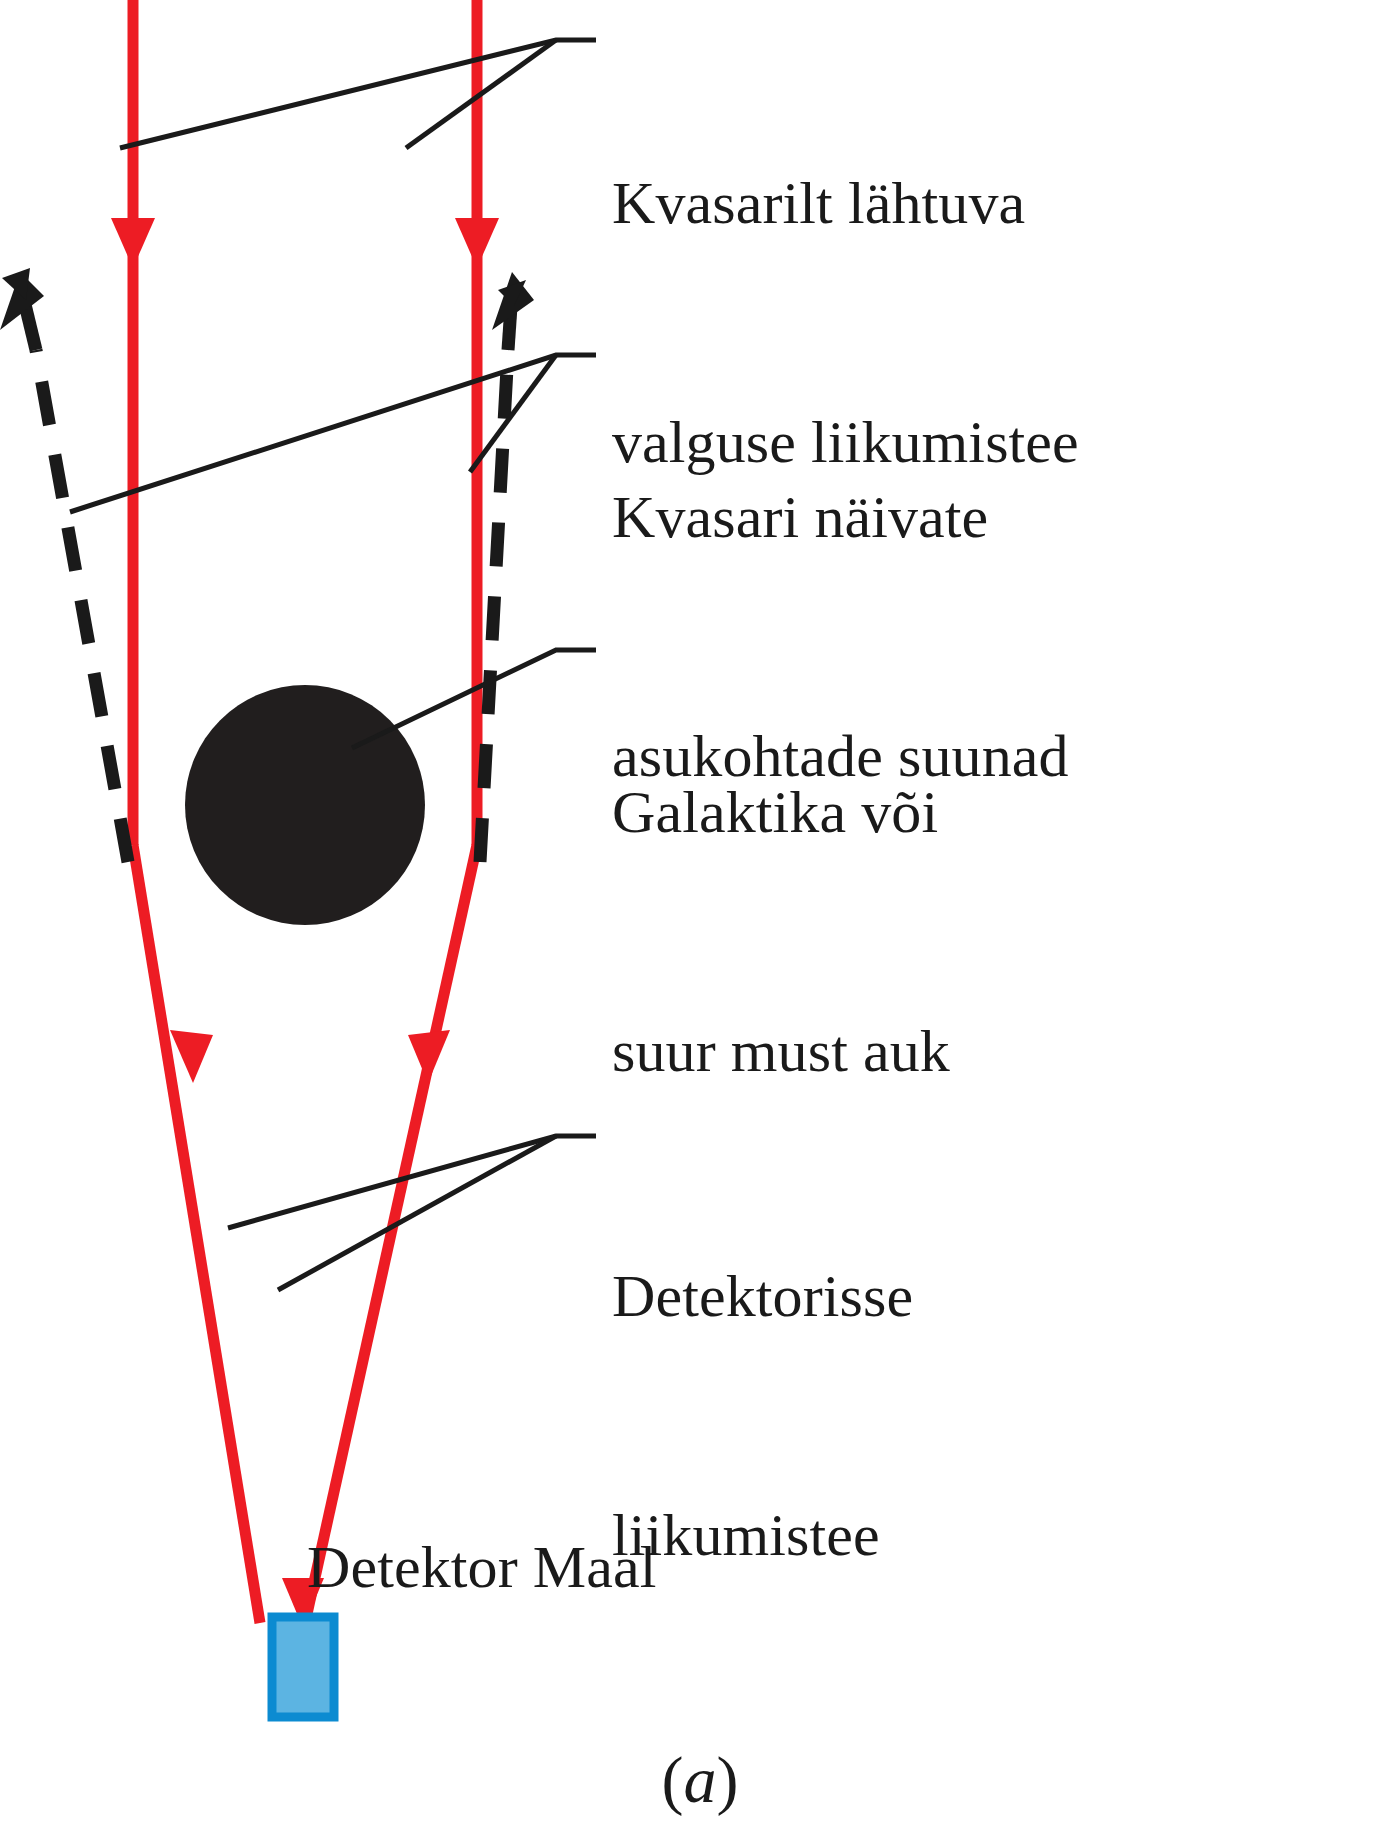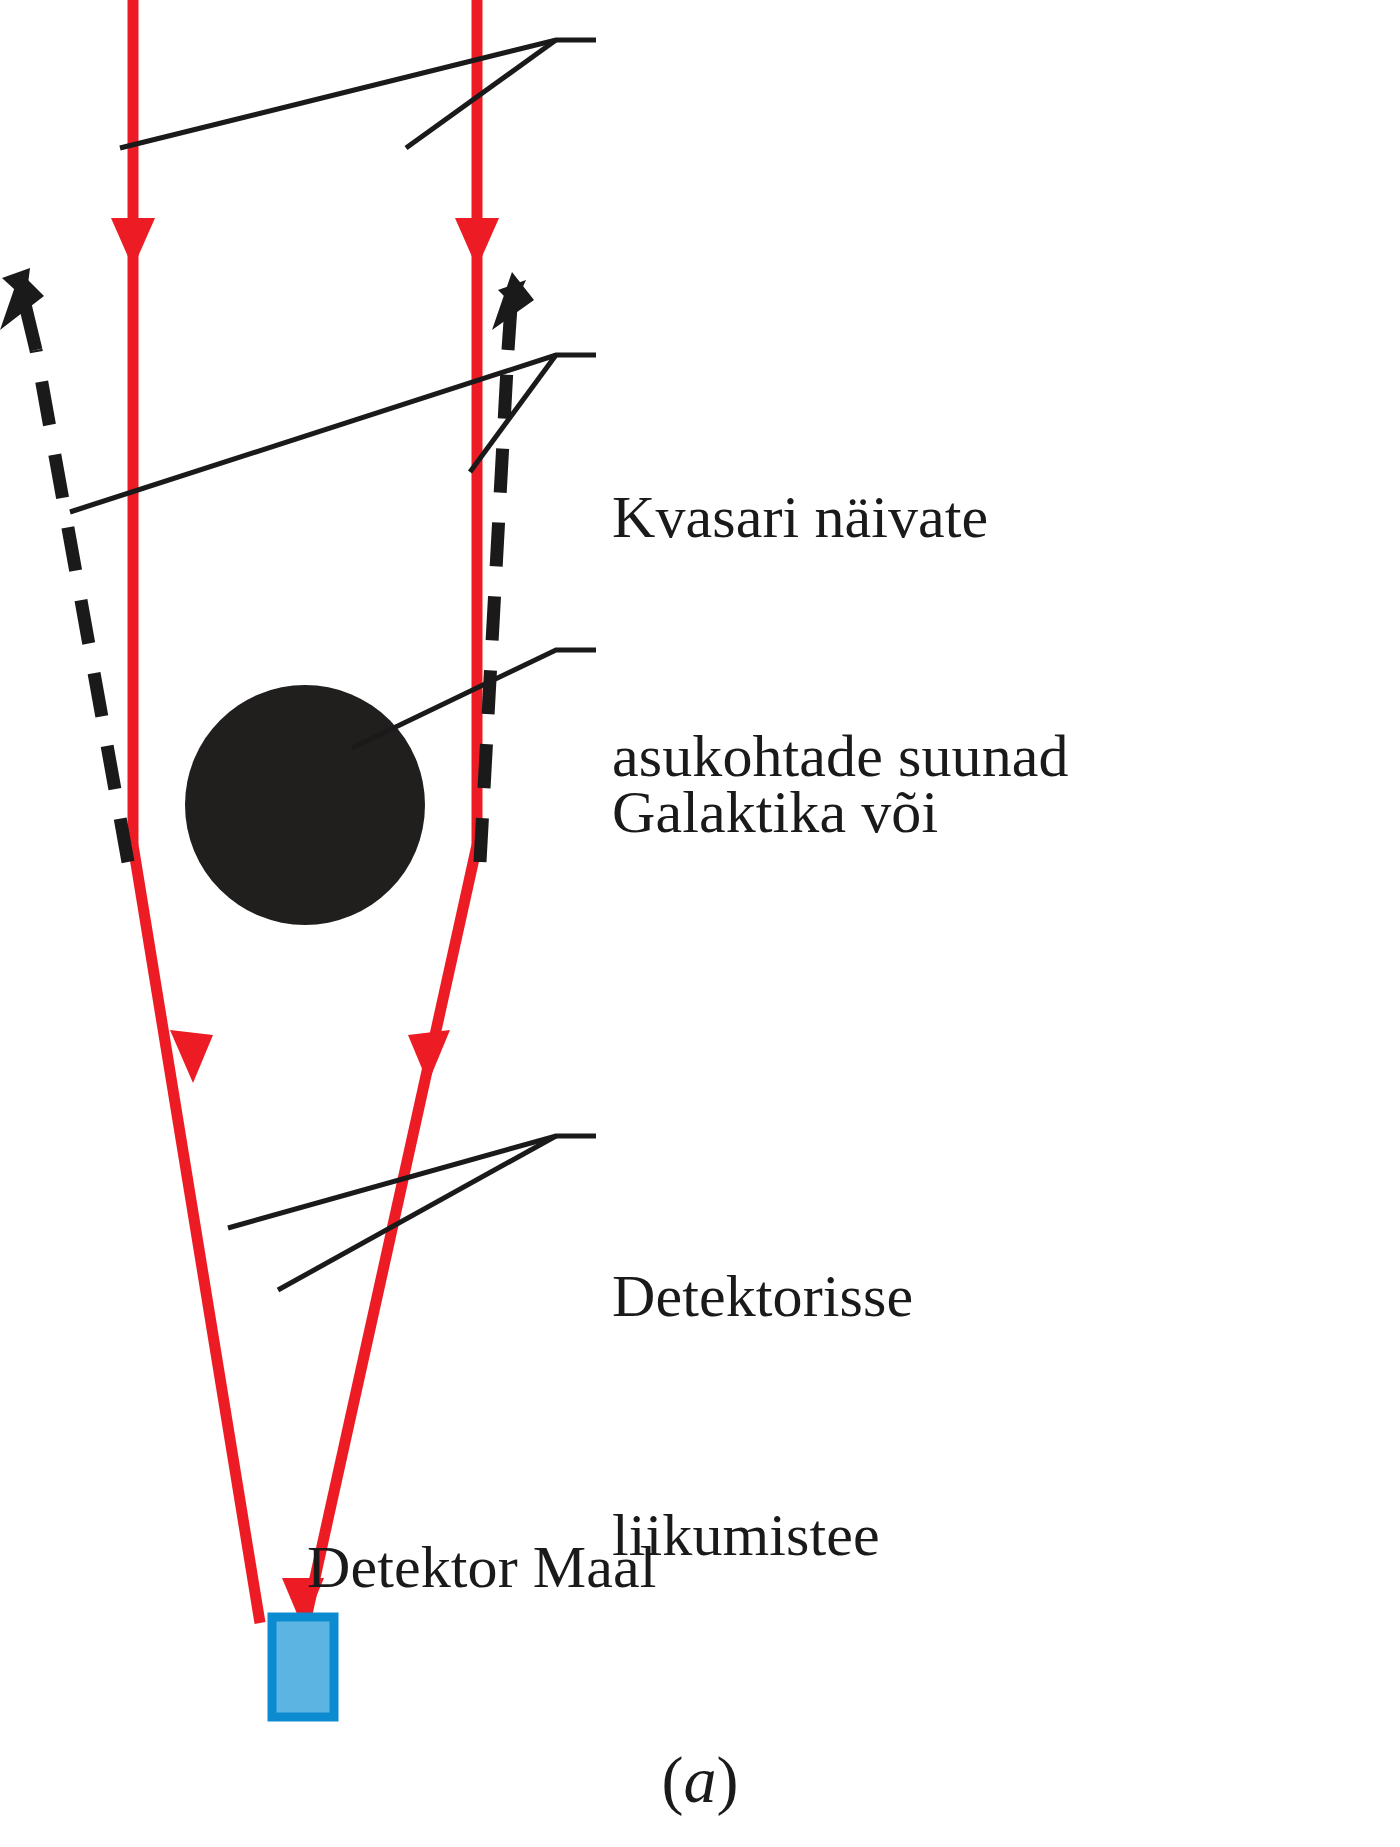--- a/index.html
+++ b/index.html
@@ -116,28 +116,33 @@
       <path d="M 596 650 L 556 650 L 352 748"></path>
 
       <path d="M 596 1136 L 556 1136 L 228 1228"></path>
       <path d="M 556 1136 L 278 1290"></path>
     </g>
 
     <rect x="272" y="1617" width="62" height="100" fill="#5CB4E2" stroke="#0C8BD1" stroke-width="9"></rect>
 
   </svg>
 
+  <div class="label-block" id="label-quasar-light">
+    <span class="label-line">Kvasarilt lähtuva</span>
+    <span class="label-line">valguse liikumistee</span>
+  </div>
 
   <div class="label-block" id="label-apparent-dirs">
     <span class="label-line">Kvasari näivate</span>
     <span class="label-line">asukohtade suunad</span>
   </div>
 
   <div class="label-block" id="label-galaxy-bh">
     <span class="label-line">Galaktika või</span>
+    <span class="label-line">suur must auk</span>
   </div>
 
   <div class="label-block" id="label-detector-paths">
     <span class="label-line">Detektorisse</span>
     <span class="label-line">liikumistee</span>
   </div>
 
   <div class="label-block" id="label-detector-earth">
     <span class="label-line">Detektor Maal</span>
   </div>

